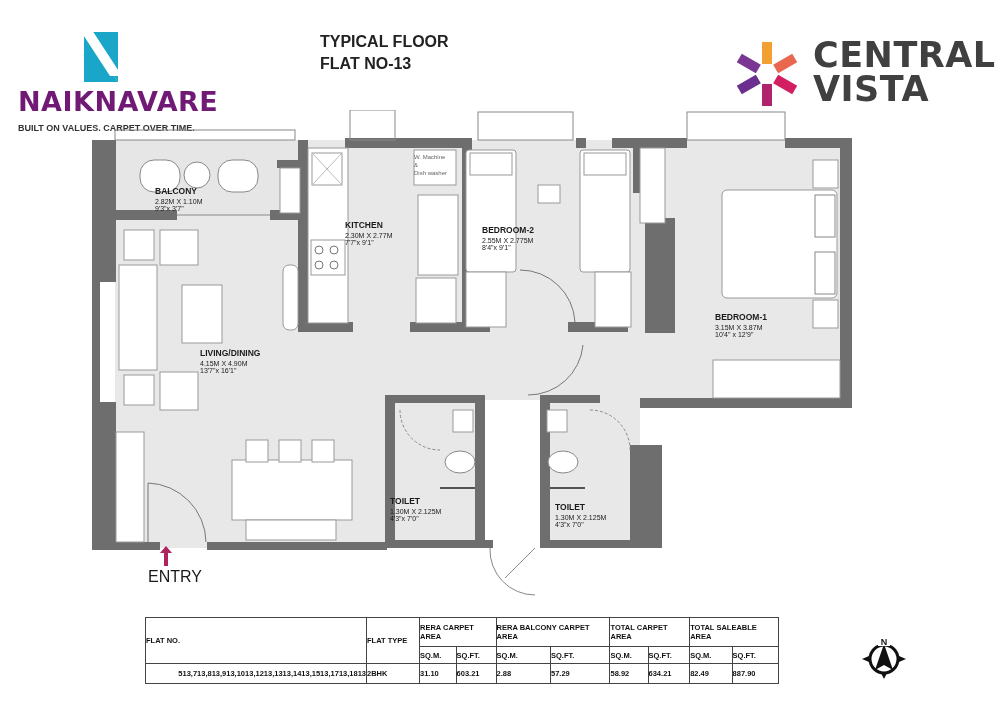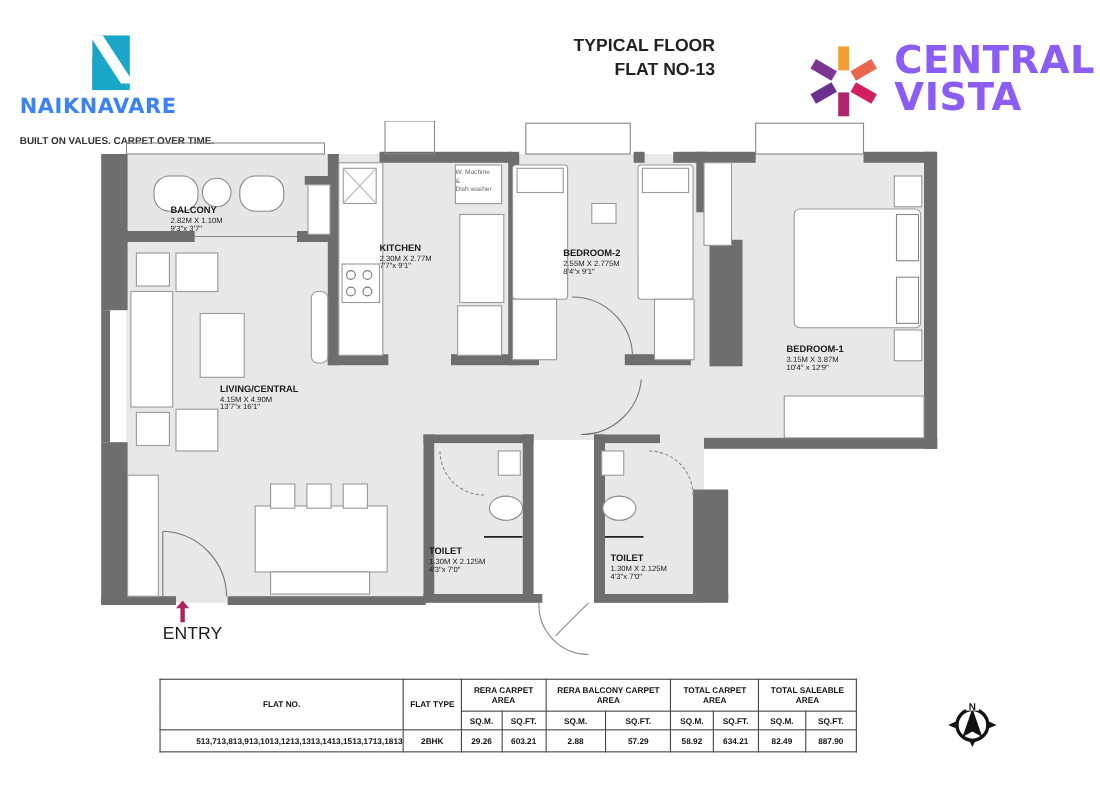--- a/index.html
+++ b/index.html
@@ -1,36 +1,36 @@
 <!DOCTYPE html>
 <html><head>
 <meta charset="utf-8">
 <style>
   html, body { margin: 0; padding: 0; background: #ffffff; }
   body { width: 1000px; height: 717px; position: relative; overflow: hidden; font-family: "Liberation Sans", sans-serif; color: #1a1a1a; }
   .abs { position: absolute; }
   .brand-left { left: 18px; top: 30px; width: 170px; }
   .brand-left .mark { position: absolute; left: 58px; top: 2px; width: 50px; height: 50px; }
-  .brand-left .name { position: absolute; left: 0; top: 56px; font-size: 19px; font-weight: bold; letter-spacing: 0.5px; color: #3b82f6; font-family: "DejaVu Sans", sans-serif; }
+  .brand-left .name { position: absolute; left: 0; top: 56px; font-size: 27px; font-weight: bold; letter-spacing: 0.5px; color: #701a75; font-family: "DejaVu Sans", sans-serif; }
   .brand-left .tag { position: absolute; left: 0; top: 93px; font-size: 9px; font-weight: bold; color: #333; white-space: nowrap; }
-  .title-block { left: 320px; top: 32px; width: 330px; text-align: right; font-weight: bold; color: #222; }
+  .title-block { left: 320px; top: 32px; width: 330px; text-align: left; font-weight: bold; color: #222; }
   .title-block .t1 { font-size: 16px; line-height: 20px; }
   .title-block .t2 { font-size: 16px; line-height: 20px; margin-top: 2px; }
   .title-block .t3 { font-size: 12px; line-height: 16px; margin-top: 2px; }
   .brand-right { left: 735px; top: 38px; width: 250px; height: 70px; }
-  .brand-right .txt { position: absolute; left: 78px; top: 0px; font-size: 35px; line-height: 34px; font-weight: bold; color: #8b5cf6; font-family: "DejaVu Sans", sans-serif; letter-spacing: 0.5px; }
+  .brand-right .txt { position: absolute; left: 78px; top: 0px; font-size: 35px; line-height: 34px; font-weight: bold; color: #404040; font-family: "DejaVu Sans", sans-serif; letter-spacing: 0.5px; }
   .plan { left: 85px; top: 110px; width: 780px; height: 500px; }
   .label { position: absolute; color: #1a1a1a; white-space: nowrap; }
   .label .n { font-size: 8.5px; font-weight: bold; }
   .label .m { font-size: 7px; margin-top: 2px; }
   .label .f { font-size: 7px; }
   .entry-label { left: 148px; top: 568px; font-size: 16px; font-weight: normal; }
   .entry-arrow { left: 160px; top: 546px; width: 12px; height: 20px; }
   table.area { position: absolute; left: 145px; top: 617px; width: 634px; border-collapse: collapse; font-size: 7.5px; font-weight: bold; color: #111; }
-  table.area td { border: 1px solid #444; text-align: center; padding: 0; }
+  table.area td { border: 1px solid #444; padding: 0; }
   table.area tr.h1 td { height: 28px; }
   table.area tr.h2 td { height: 16px; }
   table.area tr.r td { height: 19px; }
   .compass { left: 860px; top: 632px; width: 48px; height: 48px; }
 </style>
 </head>
 <body>
 
 <div class="abs brand-left">
   <svg class="mark" viewBox="0 0 50 50">
@@ -190,32 +190,32 @@
 <div class="label" style="left:155px;top:186px;width:80px">
   <div class="n">BALCONY</div>
   <div class="m">2.82M X 1.10M</div>
   <div class="f">9'3"x 3'7"</div>
 </div>
 <div class="label" style="left:345px;top:220px;width:80px">
   <div class="n">KITCHEN</div>
   <div class="m">2.30M X 2.77M</div>
   <div class="f">7'7"x 9'1"</div>
 </div>
-<div class="label" style="left:512px;top:225px;width:90px">
+<div class="label" style="left:482px;top:225px;width:90px">
   <div class="n">BEDROOM-2</div>
   <div class="m">2.55M X 2.775M</div>
   <div class="f">8'4"x 9'1"</div>
 </div>
 <div class="label" style="left:715px;top:312px;width:90px">
   <div class="n">BEDROOM-1</div>
   <div class="m">3.15M X 3.87M</div>
   <div class="f">10'4" x 12'9"</div>
 </div>
 <div class="label" style="left:200px;top:348px;width:90px">
-  <div class="n">LIVING/CENTRAL</div>
+  <div class="n">LIVING/DINING</div>
   <div class="m">4.15M X 4.90M</div>
   <div class="f">13'7"x 16'1"</div>
 </div>
 <div class="label" style="left:390px;top:496px;width:75px">
   <div class="n">TOILET</div>
   <div class="m">1.30M X 2.125M</div>
   <div class="f">4'3"x 7'0"</div>
 </div>
 <div class="label" style="left:555px;top:502px;width:75px">
   <div class="n">TOILET</div>
@@ -249,21 +249,21 @@
     <td>SQ.M.</td>
     <td>SQ.FT.</td>
     <td>SQ.M.</td>
     <td>SQ.FT.</td>
     <td>SQ.M.</td>
     <td>SQ.FT.</td>
   </tr>
   <tr class="r">
     <td style="text-align:right;padding-left:2px">513,713,813,913,1013,1213,1313,1413,1513,1713,1813</td>
     <td>2BHK</td>
-    <td>29.26</td>
+    <td>31.10</td>
     <td>603.21</td>
     <td>2.88</td>
     <td>57.29</td>
     <td>58.92</td>
     <td>634.21</td>
     <td>82.49</td>
     <td>887.90</td>
   </tr>
 </tbody>
   </table>

